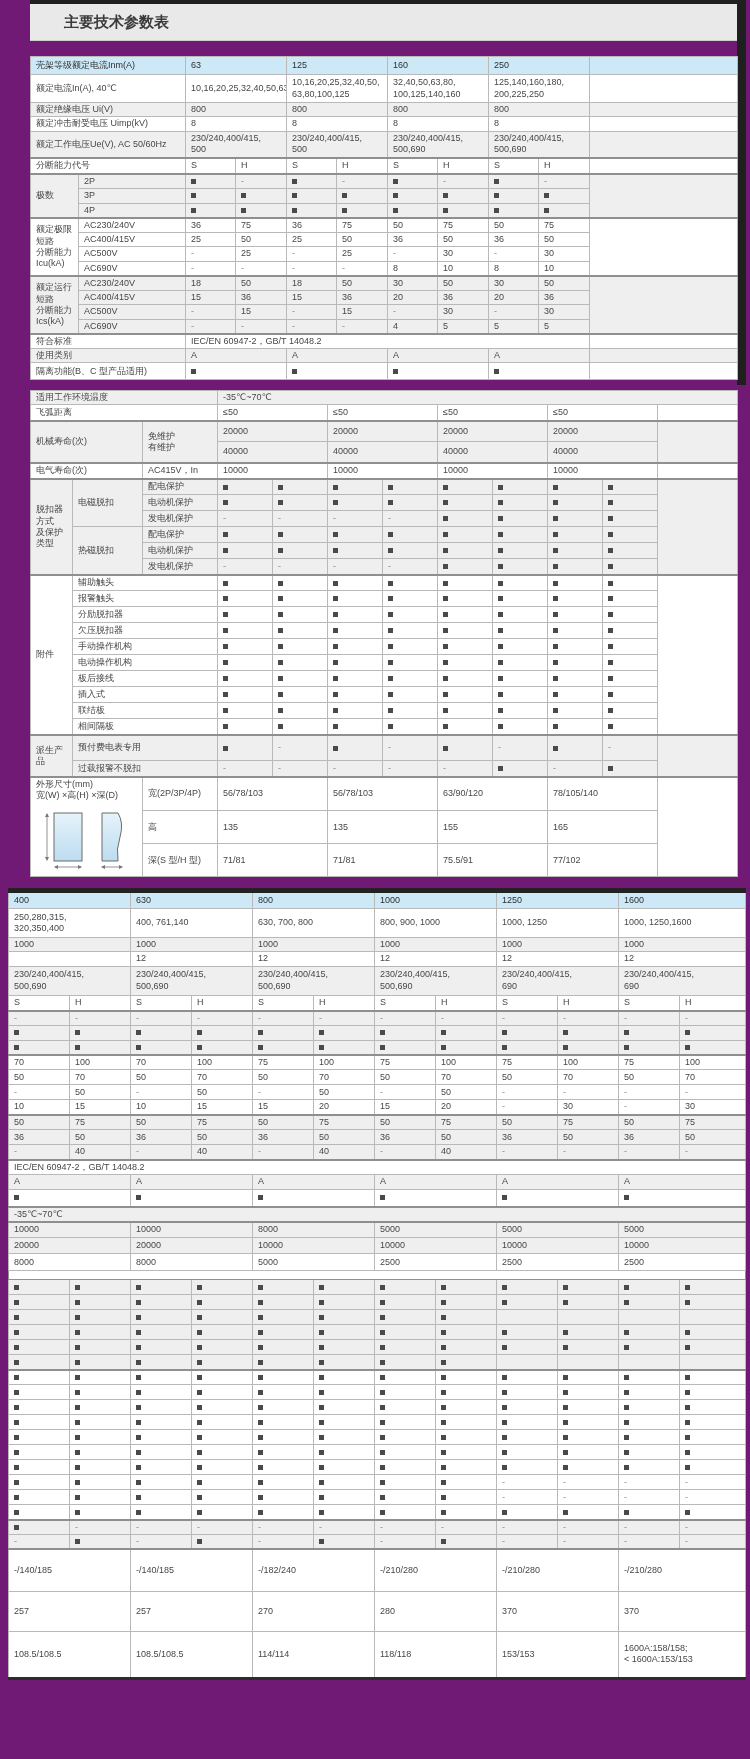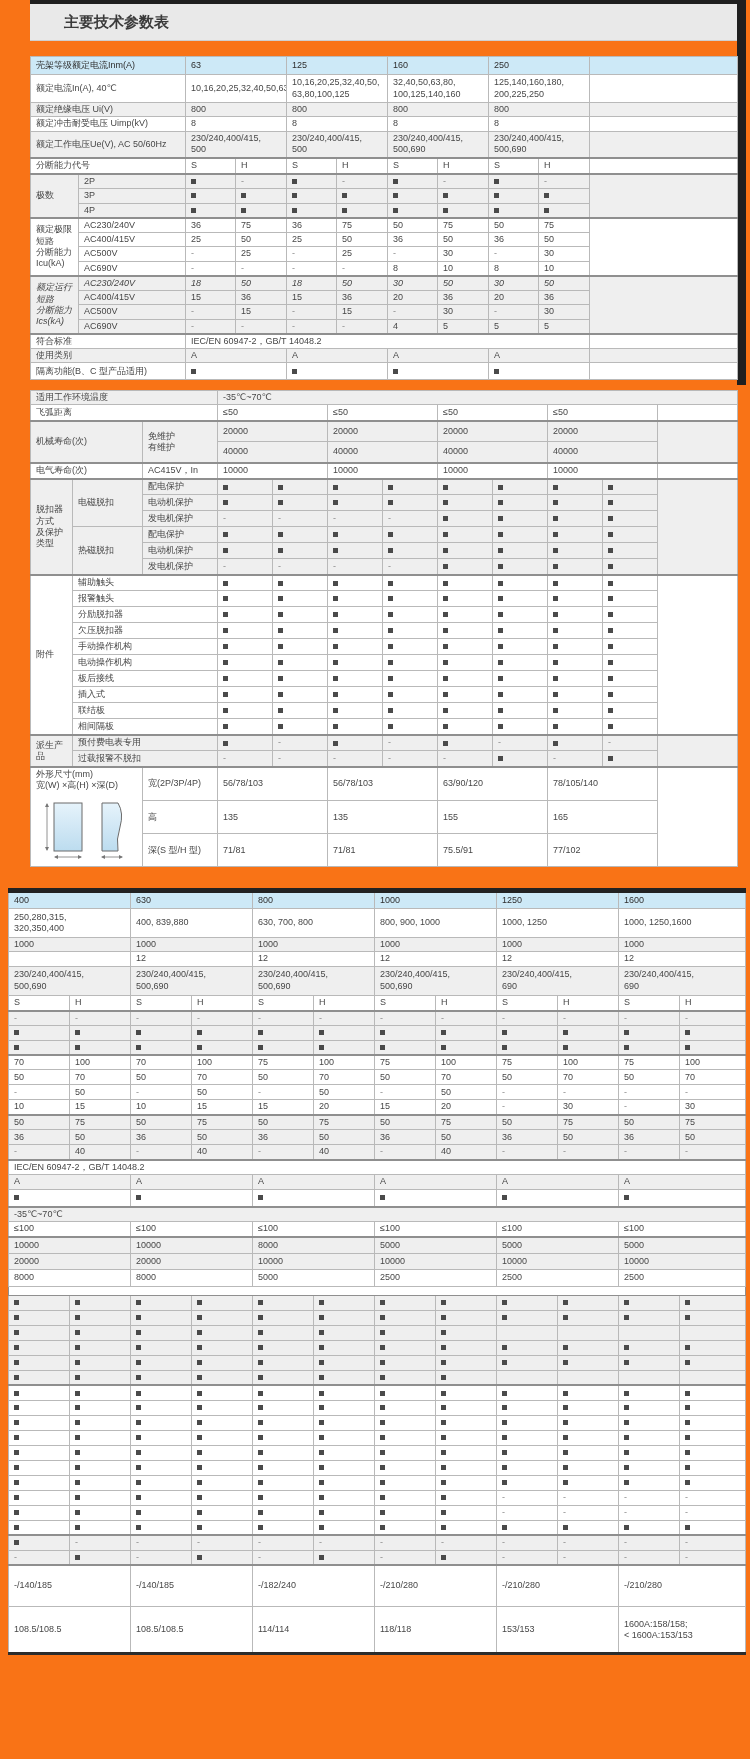--- a/index.html
+++ b/index.html
@@ -1,17 +1,17 @@
 <!DOCTYPE html>
 <html style="--headerblue: #cde9f7; --rowgrey: #efefef; --titlebar: #e9e9e9; --dark: #1f1f1f; --square: #4a4a4a;"><head>
 <meta charset="utf-8">
 <style>
   html,body{margin:0;padding:0;}
   body{font-family:"Liberation Sans","DejaVu Sans",sans-serif;background:#fff;}
-  .page{position:relative;width:750px;height:1759px;background:#f97316;overflow:hidden;}
+  .page{position:relative;width:750px;height:1759px;background:#701a75;overflow:hidden;}
   .topbar{position:absolute;left:30px;top:0;width:707px;height:4px;background:var(--dark,#1f1f1f);}
   .rightstrip{position:absolute;left:737px;top:0;width:9px;height:385px;background:var(--dark,#1f1f1f);}
   .titlebar{position:absolute;left:30px;top:4px;width:707px;height:36px;background:var(--titlebar,#e9e9e9);border-bottom:1px solid #cfcfcf;}
   .titlebar h1{margin:0;padding-left:34px;line-height:36px;font-size:15px;font-weight:bold;color:#3a3a3a;}
   table{border-collapse:collapse;table-layout:fixed;position:absolute;background:#fff;}
   #tableA{left:30px;top:56px;width:707px;border:1px solid #8f8f8f;}
   #tableB{left:30px;top:390px;width:707px;border:1px solid #8f8f8f;}
   #tableC{left:8px;top:888px;width:737px;border-left:1px solid #8f8f8f;border-right:1px solid #8f8f8f;border-top:5px solid #222;border-bottom:3px solid #2c2c2c;}
   td{border:1px solid #b9b9b9;font-size:9px;line-height:1.25;color:#474747;padding:1px 5px;vertical-align:middle;text-align:left;white-space:pre-line;overflow:hidden;}
   tr.bg-g td{background:var(--rowgrey,#efefef);}
@@ -183,21 +183,21 @@
           <td>AC690V</td>
           <td class="dash">-</td>
           <td class="dash">-</td>
           <td class="dash">-</td>
           <td class="dash">-</td>
           <td>8</td>
           <td>10</td>
           <td>8</td>
           <td>10</td>
         </tr>
-        <tr class="bg-g sec" style="height: 14px; font-style: italic;">
+        <tr class="bg-g sec" style="height: 14px;">
           <td rowspan="4">额定运行短路
 分断能力
 Ics(kA)</td>
           <td>AC230/240V</td>
           <td>18</td>
           <td>50</td>
           <td>18</td>
           <td>50</td>
           <td>30</td>
           <td>50</td>
@@ -491,21 +491,21 @@
           <td colspan="2">相间隔板</td>
           <td><span class="sq"></span></td>
           <td><span class="sq"></span></td>
           <td><span class="sq"></span></td>
           <td><span class="sq"></span></td>
           <td><span class="sq"></span></td>
           <td><span class="sq"></span></td>
           <td><span class="sq"></span></td>
           <td><span class="sq"></span></td>
         </tr>
-        <tr class="bg-g sec" style="height: 16px; padding-left: 21px;">
+        <tr class="bg-g sec" style="height: 26px; padding-left: 21px;">
           <td rowspan="2">派生产品</td>
           <td colspan="2">预付费电表专用</td>
           <td><span class="sq"></span></td>
           <td class="dash">-</td>
           <td><span class="sq"></span></td>
           <td class="dash">-</td>
           <td><span class="sq"></span></td>
           <td class="dash">-</td>
           <td><span class="sq"></span></td>
           <td class="dash">-</td>
@@ -586,21 +586,21 @@
           <td colspan="2">400</td>
           <td colspan="2">630</td>
           <td colspan="2">800</td>
           <td colspan="2">1000</td>
           <td colspan="2">1250</td>
           <td colspan="2">1600</td>
         </tr>
         <tr class="bg-w" style="height: 29px; margin-top: 8px;">
           <td colspan="2">250,280,315,
 320,350,400</td>
-          <td colspan="2">400, 839,880</td>
+          <td colspan="2">400, 761,140</td>
           <td colspan="2">630, 700, 800</td>
           <td colspan="2">800, 900, 1000</td>
           <td colspan="2">1000, 1250</td>
           <td colspan="2">1000, 1250,1600</td>
         </tr>
         <tr class="bg-g" style="height: 14px;">
           <td colspan="2">1000</td>
           <td colspan="2">1000</td>
           <td colspan="2">1000</td>
           <td colspan="2">1000</td>
@@ -798,28 +798,20 @@
           <td colspan="2"><span class="sq"></span></td>
           <td colspan="2"><span class="sq"></span></td>
           <td colspan="2"><span class="sq"></span></td>
           <td colspan="2"><span class="sq"></span></td>
           <td colspan="2"><span class="sq"></span></td>
           <td colspan="2"><span class="sq"></span></td>
         </tr>
         <tr class="bg-g sec" style="height: 14px;">
           <td colspan="12">-35℃~70℃</td>
         </tr>
-        <tr class="bg-w" style="height: 16px;">
-          <td colspan="2">≤100</td>
-          <td colspan="2">≤100</td>
-          <td colspan="2">≤100</td>
-          <td colspan="2">≤100</td>
-          <td colspan="2">≤100</td>
-          <td colspan="2">≤100</td>
-        </tr>
         <tr class="bg-g sec" style="height: 16px;">
           <td colspan="2">10000</td>
           <td colspan="2">10000</td>
           <td colspan="2">8000</td>
           <td colspan="2">5000</td>
           <td colspan="2">5000</td>
           <td colspan="2">5000</td>
         </tr>
         <tr class="bg-g" style="height: 16px;">
           <td colspan="2">20000</td>
@@ -1092,20 +1084,28 @@
           <td class="dash">-</td>
           <td class="dash">-</td>
         </tr>
         <tr class="bg-w sec" style="height: 42px;">
           <td colspan="2">-/140/185</td>
           <td colspan="2">-/140/185</td>
           <td colspan="2">-/182/240</td>
           <td colspan="2">-/210/280</td>
           <td colspan="2">-/210/280</td>
           <td colspan="2">-/210/280</td>
+        </tr>
+        <tr class="bg-w" style="height: 40px;">
+          <td colspan="2">257</td>
+          <td colspan="2">257</td>
+          <td colspan="2">270</td>
+          <td colspan="2">280</td>
+          <td colspan="2">370</td>
+          <td colspan="2">370</td>
         </tr>
         <tr class="bg-w" style="height: 47px;">
           <td colspan="2">108.5/108.5</td>
           <td colspan="2">108.5/108.5</td>
           <td colspan="2">114/114</td>
           <td colspan="2">118/118</td>
           <td colspan="2">153/153</td>
           <td colspan="2">1600A:158/158;
 &lt; 1600A:153/153</td>
         </tr>

